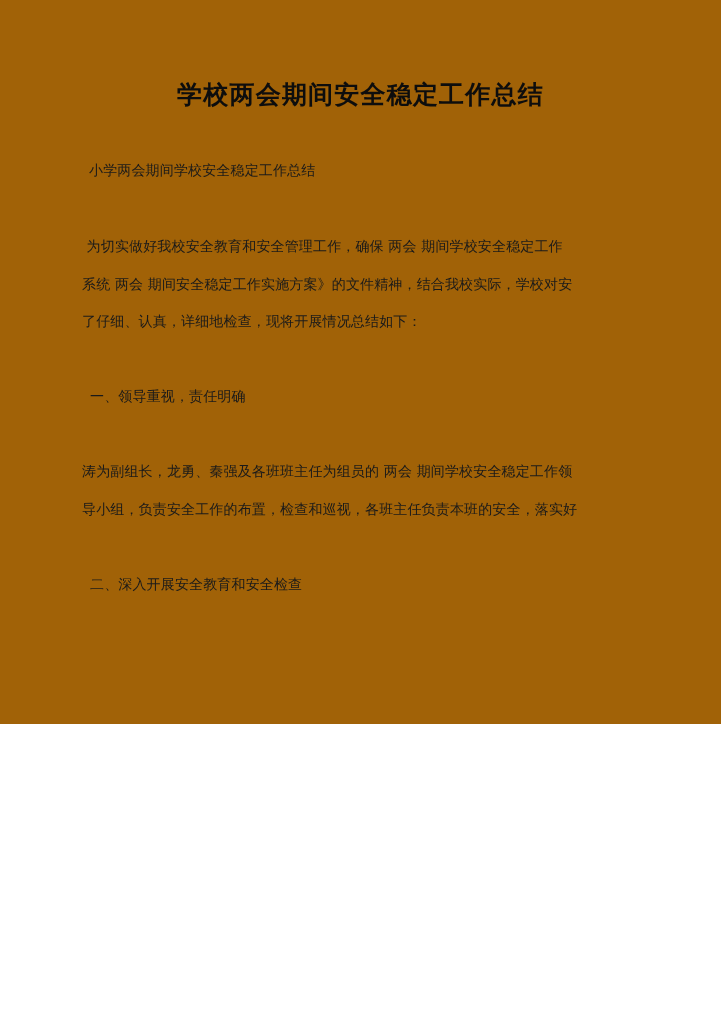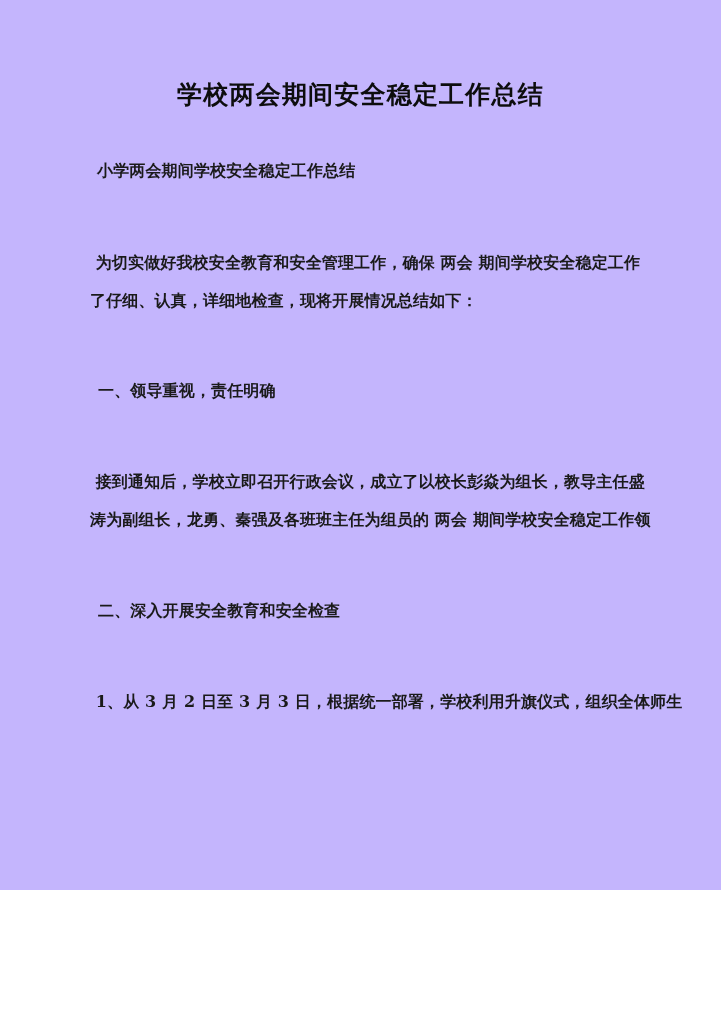--- a/index.html
+++ b/index.html
@@ -11,49 +11,48 @@
     width: 721px;
     height: 1020px;
     overflow: hidden;
     font-family: "DejaVu Serif", "Liberation Serif", serif;
     color: #1a1a1a;
     -webkit-font-smoothing: antialiased;
   }
   .page {
     position: relative;
     width: 721px;
-    height: 890px;
-    background: #c4b5fd;
+    height: 724px;
+    background: #a16207;
     box-sizing: border-box;
   }
   .doc-title {
     text-align: center;
     font-size: 25px;
     font-weight: bold;
     letter-spacing: 1.2px;
     color: #0d0d0d;
     margin: 0;
     padding-top: 78px;
     line-height: 34px;
     font-family: "DejaVu Serif", "Liberation Serif", serif;
   }
   .body-area {
     padding: 0 80px 0 82px;
     margin-top: 40px;
   }
   .para {
-    font-size: 16px;
+    font-size: 14px;
     line-height: 37.8px;
     color: #1a1a1a;
     text-align: justify;
     text-justify: inter-ideograph;
-    margin: 8px;
+    margin: 0;
     letter-spacing: 0.15px;
     font-family: "DejaVu Serif", "Liberation Serif", serif;
-    font-weight: bold;
   }
   .subtitle {
     margin-top: 0;
     text-indent: 7px;
   }
   .gap-lg { height: 38px; }
   .gap-md { height: 37px; }
   .heading-line {
     text-indent: 8px;
   }
@@ -70,38 +69,38 @@
   <h1 class="doc-title">学校两会期间安全稳定工作总结</h1>
 
   <div class="body-area">
 
     <p class="para subtitle">小学两会期间学校安全稳定工作总结</p>
 
     <div class="gap-lg"></div>
 
     <div class="para">
       <span class="line"> 为切实做好我校安全教育和安全管理工作，确保 两会 期间学校安全稳定工作</span>
+      <span class="line">系统 两会 期间安全稳定工作实施方案》的文件精神，结合我校实际，学校对安</span>
       <span class="line">了仔细、认真，详细地检查，现将开展情况总结如下：</span>
     </div>
 
     <div class="gap-md"></div>
 
     <p class="para heading-line"> 一、领导重视，责任明确</p>
 
     <div class="gap-md"></div>
 
     <div class="para">
-      <span class="line"> 接到通知后，学校立即召开行政会议，成立了以校长彭焱为组长，教导主任盛</span>
       <span class="line">涛为副组长，龙勇、秦强及各班班主任为组员的 两会 期间学校安全稳定工作领</span>
+      <span class="line">导小组，负责安全工作的布置，检查和巡视，各班主任负责本班的安全，落实好</span>
     </div>
 
     <div class="gap-md"></div>
 
     <p class="para heading-line"> 二、深入开展安全教育和安全检查</p>
 
     <div class="gap-md"></div>
 
     <div class="para">
-      <span class="line"> 1、从 3 月 2 日至 3 月 3 日，根据统一部署，学校利用升旗仪式，组织全体师生</span>
     </div>
 
   </div>
 </div>
 
 </body></html>

